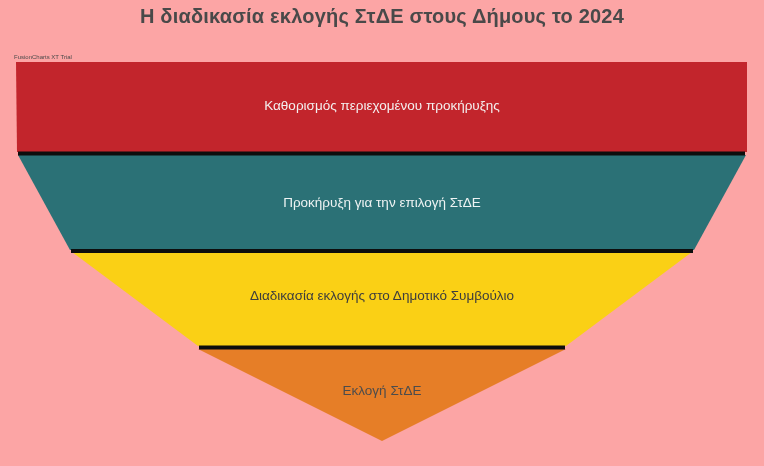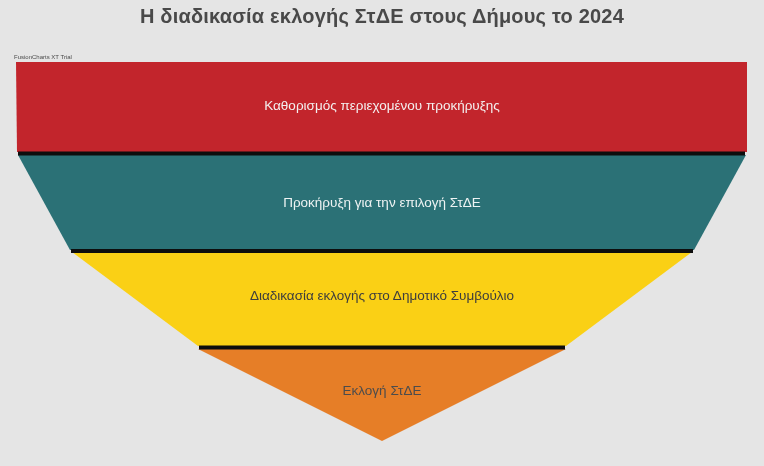--- a/index.html
+++ b/index.html
@@ -44,21 +44,21 @@
   .stage-shape { cursor: pointer; }
   .stage-label {
     font-family: "Liberation Sans", sans-serif;
     font-size: 13.5px;
     pointer-events: none;
   }
 </style>
 </head>
 <body>
 
-<div id="stage-area" style="background: #e5e5e5;">
+<div id="stage-area" style="background: #fca5a5;">
   <div class="chart-title" style="color: rgb(73, 73, 73);">Η διαδικασία εκλογής ΣτΔΕ στους Δήμους το 2024</div>
 
   <span class="watermark" style="color: rgb(74, 74, 74);">FusionCharts XT Trial</span>
 
   <svg class="funnel-svg" width="764" height="466" viewBox="0 0 764 466" xmlns="http://www.w3.org/2000/svg">
       <polygon points="16,62 747,62 747,152 17,152" fill="#c2252c" class="stage-shape"></polygon>
       <polygon points="18,155 746,155 694,250 70,250" fill="#2b7176" class="stage-shape"></polygon>
       <polygon points="72,252 692,252 566,346 198,346" fill="#fad015" class="stage-shape"></polygon>
       <polygon points="198,349 566,349 382,441" fill="#e67e27" class="stage-shape"></polygon>
       <rect x="18" y="151.5" width="727" height="4" fill="#0d0d0d"></rect>

